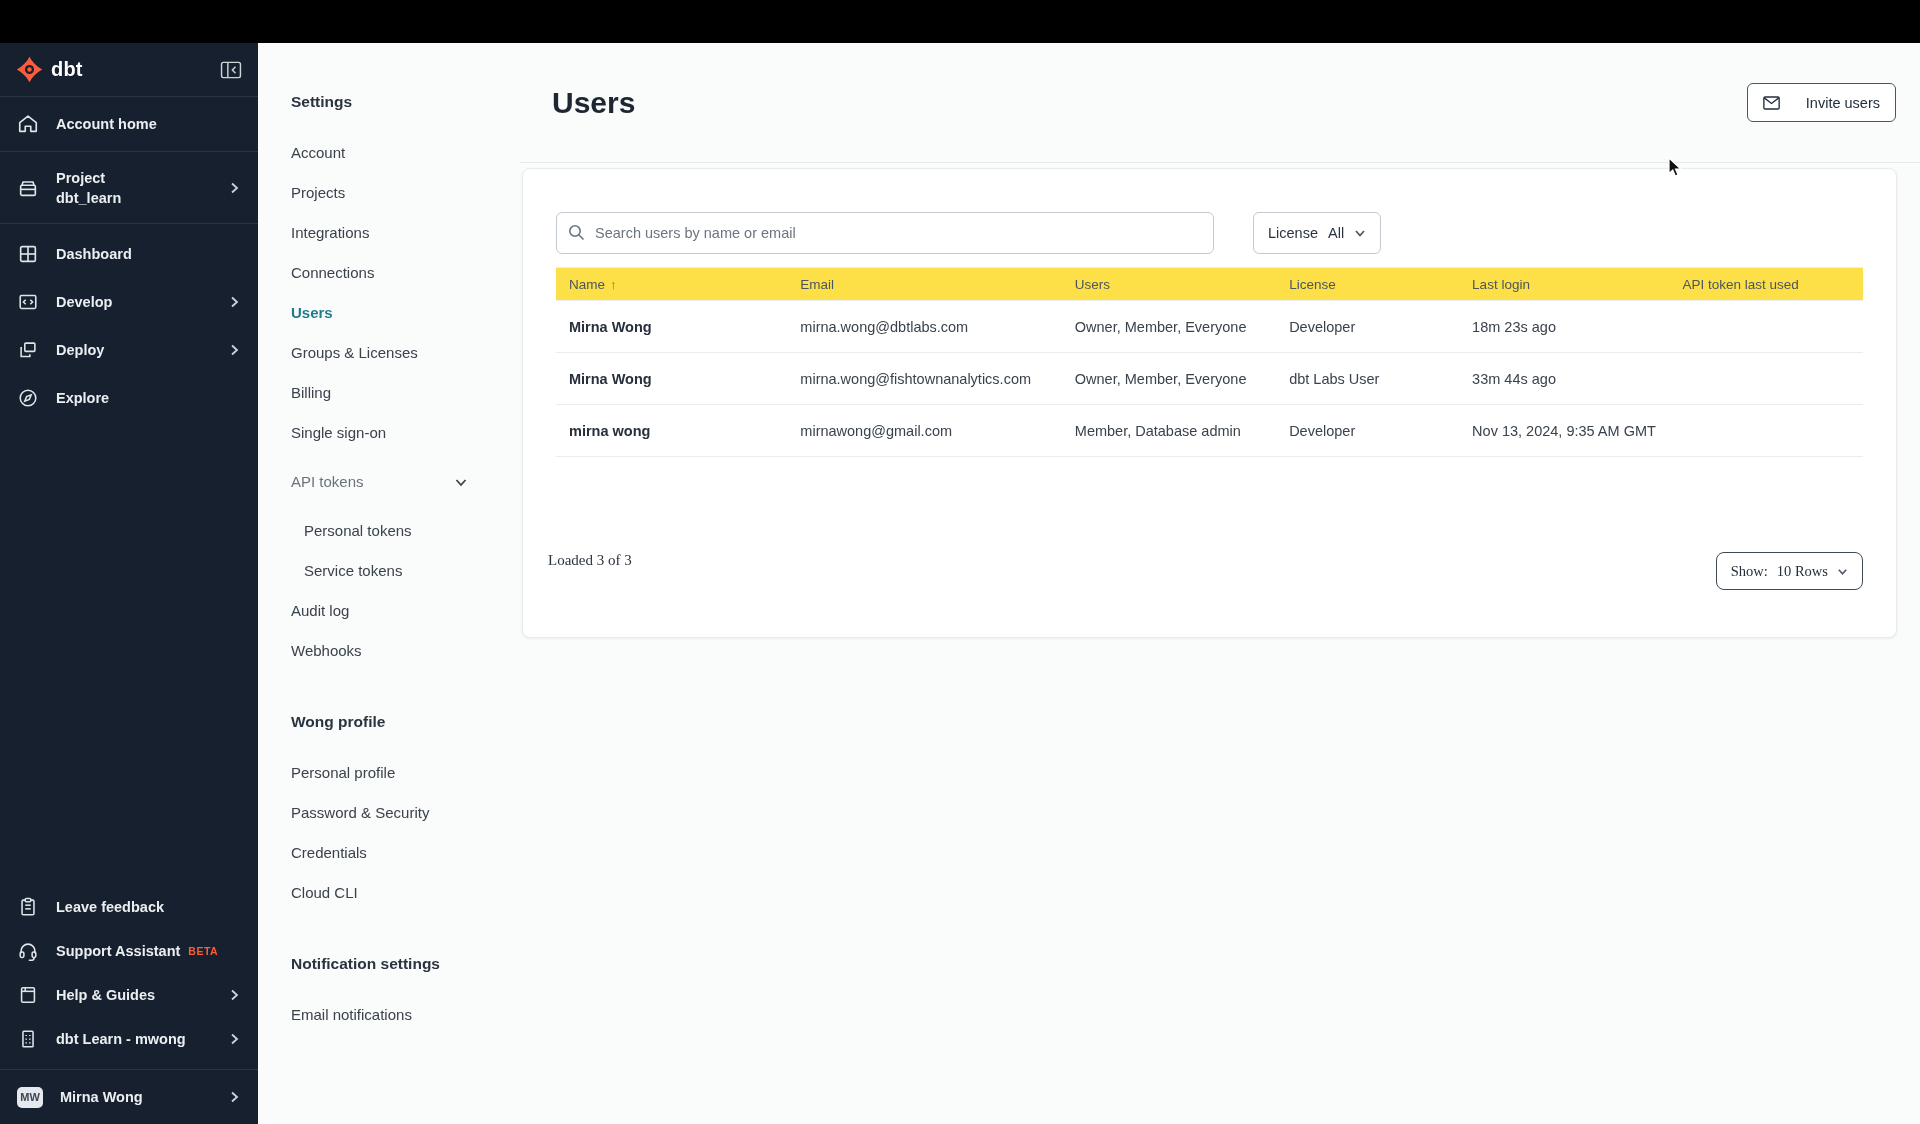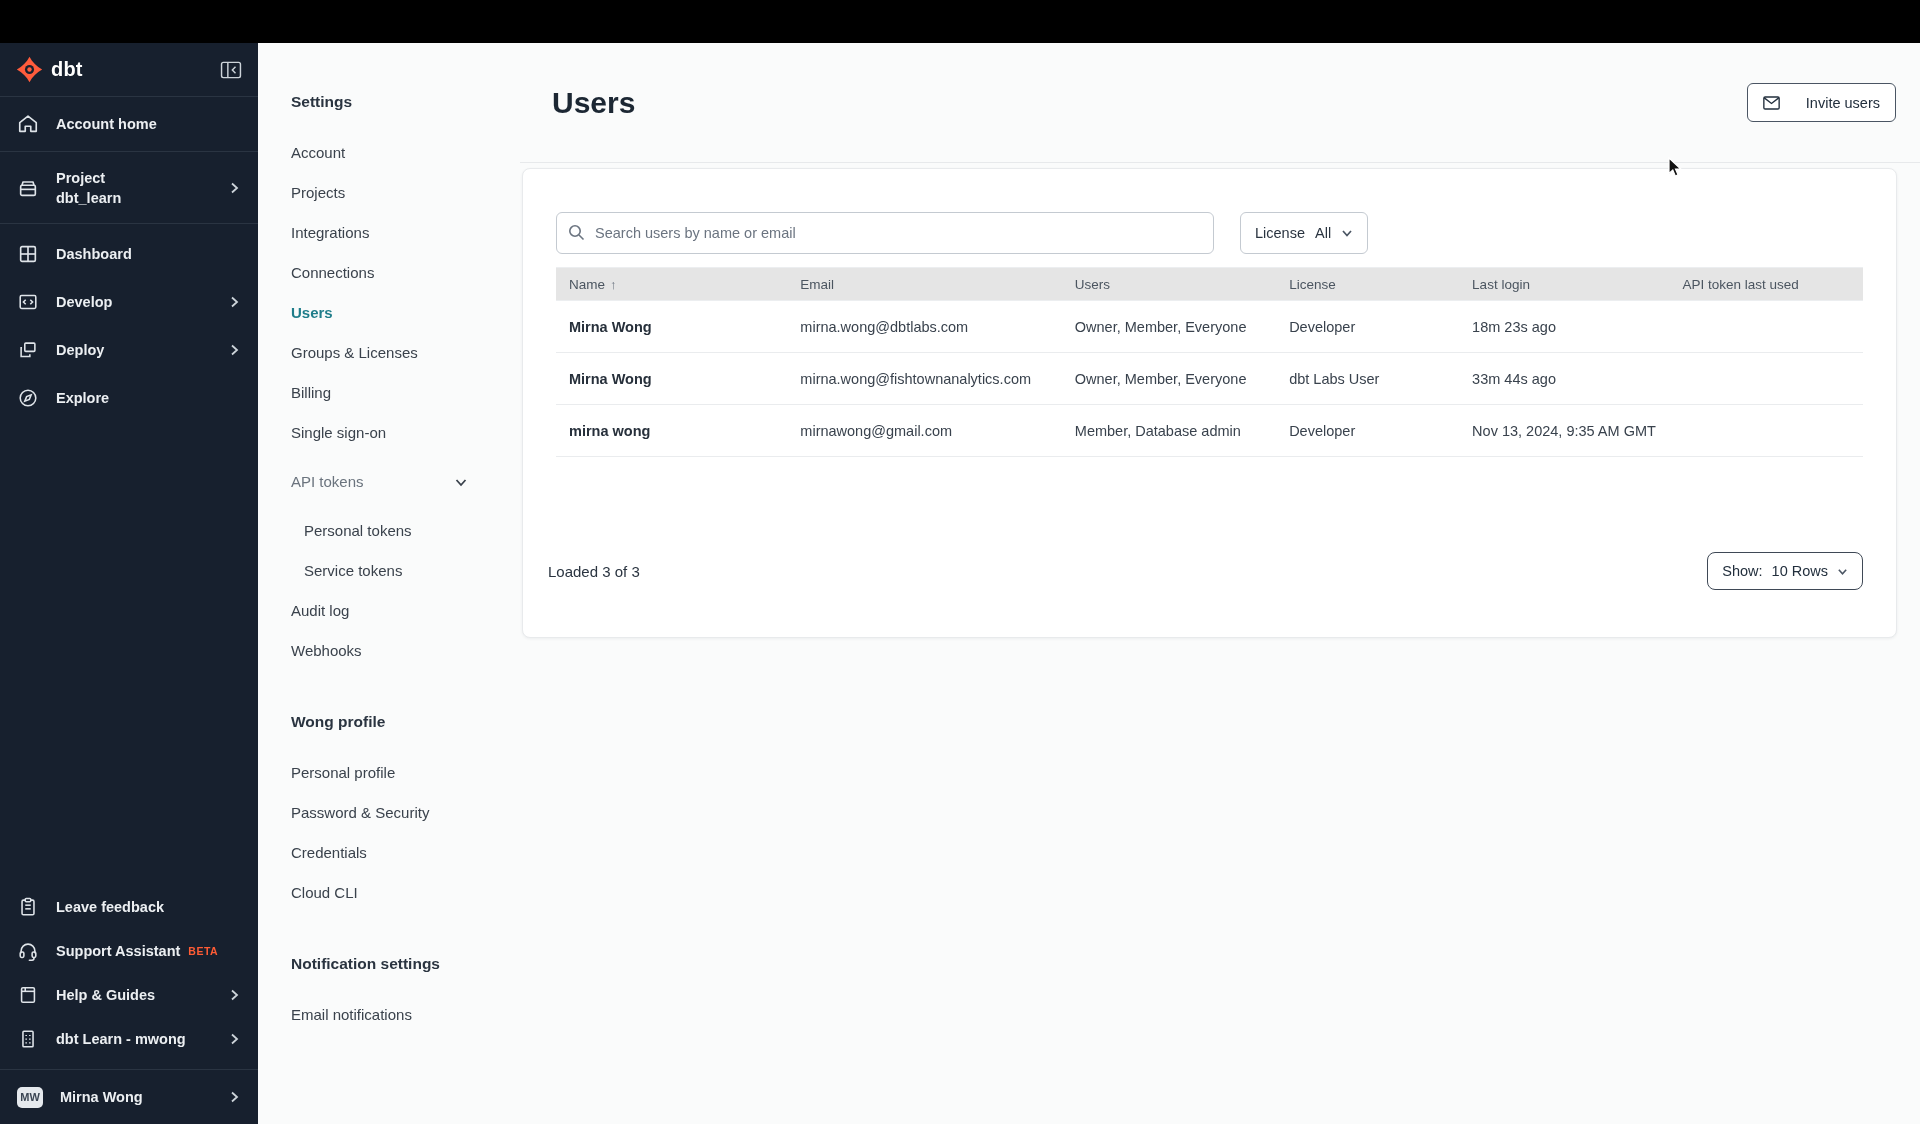--- a/index.html
+++ b/index.html
@@ -50,46 +50,46 @@
   .main-header { height:120px; display:flex; align-items:center; justify-content:space-between;
     padding:0 24px 0 32px; border-bottom:1px solid #e7e9eb; }
   .page-title { font-size:30px; font-weight:bold; color:#1c2733; }
   .btn-outline { display:flex; align-items:center; gap:26px; background:#fff; border:1px solid #4a5563;
     border-radius:6px; height:39px; padding:0 15px; font-size:14.5px; color:#222f3d; cursor:pointer; font-family:inherit; }
   .btn-outline svg { color:#222f3d; }
 
   .content { padding:5px 23px 0 2px; }
   .card { background:#fff; border:1px solid #e8eaec; border-radius:8px;
     box-shadow:0 1px 3px rgba(25,35,45,.06); height:470px; }
-  .toolbar { display:flex; align-items:center; padding:43px 33px 0 33px; gap:26px; }
+  .toolbar { display:flex; align-items:center; padding:43px 33px 0 33px; gap:39px; }
   .search-wrap { position:relative; width:658px; }
   .search-wrap input { width:100%; height:42px; border:1px solid #c4cad1; border-radius:6px;
     padding:0 12px 0 38px; font-size:14.5px; color:#2a3440; font-family:inherit; background:#fff; outline:none; }
   .search-wrap input::placeholder { color:#6b7480; }
   .search-ic { position:absolute; left:12px; top:12px; width:17px; height:17px; color:#6b7480; }
   .dd-btn { display:flex; align-items:center; gap:10px; height:42px; padding:0 14px; background:#fff;
     border:1px solid #c4cad1; border-radius:6px; font-size:14.5px; color:#2a3440; cursor:pointer; font-family:inherit; }
   .dd-btn .chev-d { width:12px; height:12px; color:#4a5563; }
 
   .table { margin:13px 33px 0 33px; }
   .trow { display:flex; align-items:center; }
-  .thead { background:#e5e5e5; height:34px; border-top:1px solid #eceef0; border-bottom:1px solid #eceef0; }
+  .thead { background:#fde047; height:34px; border-top:1px solid #eceef0; border-bottom:1px solid #eceef0; }
   .thead .tcell { font-size:13.5px; color:#4b5560; }
   .tbody-row { height:52px; border-bottom:1px solid #eaecee; background:#fff; }
   .tcell { padding:0 10px 0 13px; font-size:14.5px; color:#39424d; white-space:nowrap; overflow:hidden; }
   .cell-name { width:17.7%; font-weight:bold; color:#27303b; }
   .thead .cell-name { font-weight:normal; }
   .cell-email { width:21.0%; }
   .cell-groups { width:16.4%; }
   .cell-license { width:14.0%; }
   .cell-login { width:16.1%; }
   .cell-api { width:14.8%; }
   .sort-arrow { color:#6b7480; font-size:13px; margin-left:5px; }
 
-  .card-footer { display:flex; align-items:center; justify-content:space-between; margin:95px 33px 0 25px; }
+  .card-footer { display:flex; align-items:flex-start; justify-content:space-between; margin:95px 33px 0 25px;font-family:Liberation Serif, serif; }
   .loaded-txt { font-size:15px; color:#2a3440; }
   .show-btn { display:flex; align-items:center; gap:9px; background:#fff; border:1px solid #3f4956;
     border-radius:8px; height:38px; padding:0 14px; font-size:14.5px; color:#222f3d; cursor:pointer; font-family:inherit; }
   .show-btn .chev-d { width:11px; height:11px; color:#4a5563; }
 
   .cursor { position:absolute; left:1665px; top:157px; z-index:50; pointer-events:none; }
 </style>
 </head>
 <body>
 

